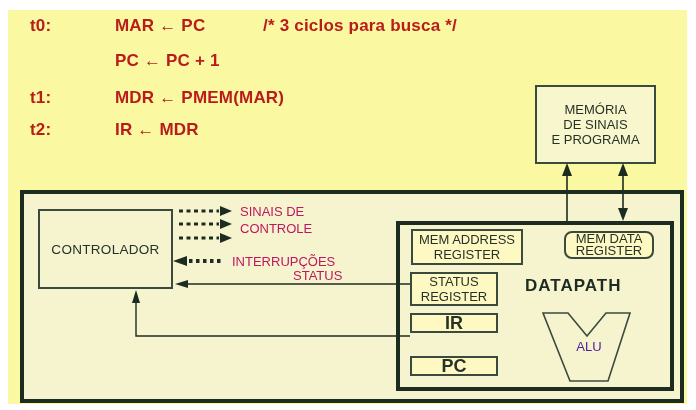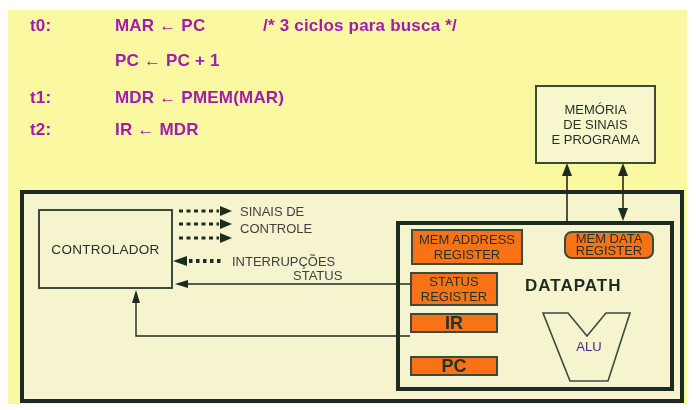--- a/index.html
+++ b/index.html
@@ -9,21 +9,21 @@
     position:relative;overflow:hidden;
   }
   .page{position:absolute;left:0;top:0;width:696px;height:410px;}
   .slide-bg{
     position:absolute;left:8px;top:10px;width:679px;height:394px;
     background:#faf8a0;z-index:0;
   }
   
   .crow{position:absolute;left:0;width:696px;height:22px;z-index:2;}
   .clabel,.ctext,.ccomment{
-    position:absolute;font-weight:bold;font-size:17px;color:#a21caf;
+    position:absolute;font-weight:bold;font-size:17px;color:#b91c1c;
     white-space:pre;letter-spacing:0.2px;
   }
   .clabel{left:30px;}
   .ctext{left:115px;}
   .ccomment{left:263px;}
   
   .box{position:absolute;box-sizing:border-box;z-index:1;}
   .membox{
     left:535px;top:85px;width:121px;height:79px;
     border:2px solid #3b4a3f;background:#f8f6cc;
@@ -39,41 +39,41 @@
     border:2px solid #3b4a3f;background:#f6f4cf;
     display:flex;justify-content:center;align-items:center;
     font-size:13.5px;color:#263229;letter-spacing:0.3px;z-index:2;
   }
   .datapathbox{
     left:396px;top:221px;width:278px;height:170px;
     border:4px solid #1d2c21;background:#f6f4cf;z-index:2;
   }
   .reg{
     position:absolute;box-sizing:border-box;border:2px solid #3b4a3f;
-    background:#f97316;display:flex;flex-direction:column;
+    background:#fef9c3;display:flex;flex-direction:column;
     justify-content:center;align-items:center;text-align:center;
     color:#263229;z-index:3;
   }
   .reg-mar{left:411px;top:229px;width:112px;height:36px;font-size:13px;line-height:15px;}
   .reg-mdr{left:564px;top:231px;width:90px;height:28px;font-size:13px;line-height:12px;border-radius:8px;}
   .reg-status{left:410px;top:272px;width:88px;height:34px;font-size:13px;line-height:15px;}
   .reg-ir,.reg-pc{left:410px;width:88px;height:20px;font-size:18px;font-weight:bold;}
   .reg-ir{top:313px;}
   .reg-pc{top:356px;}
   .datapath-title{
     position:absolute;left:525px;top:276px;width:140px;text-align:left;
     font-size:17px;font-weight:bold;letter-spacing:1px;color:#1d2c21;z-index:3;
   }
   .alu-label{
     position:absolute;left:563px;top:339px;width:52px;text-align:center;
     font-size:13px;color:#4c1d95;z-index:4;
   }
   
   .siglabel{
-    position:absolute;font-size:13px;color:#404040;z-index:3;white-space:pre;
+    position:absolute;font-size:13px;color:#be185d;z-index:3;white-space:pre;
   }
   .lbl-sinais{left:240px;top:204px;}
   .lbl-controle{left:240px;top:221px;}
   .lbl-interr{left:232px;top:254px;}
   .lbl-status{left:293px;top:268px;}
   
   .overlay{position:absolute;left:0;top:0;width:696px;height:410px;z-index:5;pointer-events:none;}
 </style>
 </head>
 <body>

